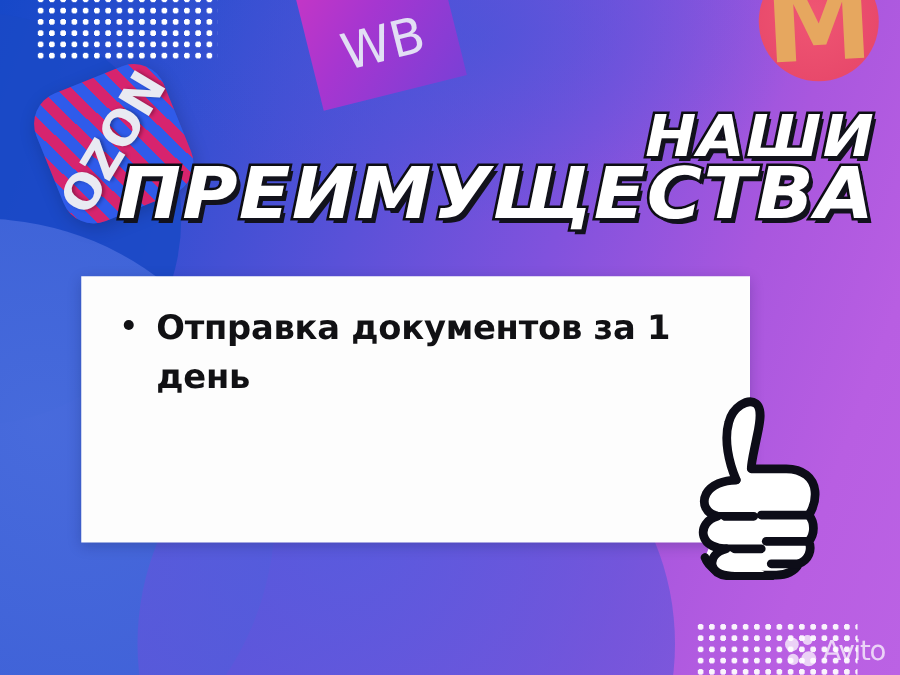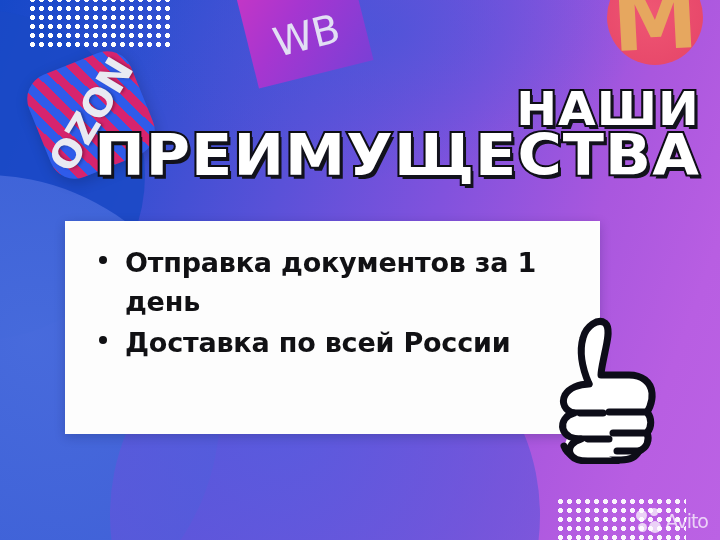--- a/index.html
+++ b/index.html
@@ -159,20 +159,21 @@
 
   
   .headline {
     position: absolute;
     left: 0;
     top: 88px;
     width: 700px;
     text-align: right;
     z-index: 5;
     font-family: "DejaVu Sans", sans-serif;
+    font-style: italic;
   }
   .headline-line {
     display: block;
     color: #ffffff;
     font-weight: 700;
     line-height: .94;
     letter-spacing: 1px;
     transform: scaleX(1.06);
     transform-origin: right center;
     -webkit-text-stroke: 4px #0d0d14;
@@ -254,21 +255,21 @@
     border-radius: 50%;
     background: #ffffff;
     display: block;
   }
   .watermark .wm-mark i.d1 { width: 11px; height: 11px; left: 0;  top: 2px; }
   .watermark .wm-mark i.d2 { width: 8px;  height: 8px;  left: 14px; top: 0; }
   .watermark .wm-mark i.d3 { width: 9px;  height: 9px;  left: 2px;  top: 15px; }
   .watermark .wm-mark i.d4 { width: 12px; height: 12px; left: 13px; top: 13px; }
   .watermark .wm-text {
     color: #ffffff;
-    font-size: 19px;
+    font-size: 22px;
     font-weight: 400;
     letter-spacing: -1px;
     font-family: "DejaVu Sans", sans-serif;
   }
 </style>
 </head>
 <body>
 
 <div id="poster">
 
@@ -293,21 +294,20 @@
   </div>
 
   <div class="headline">
     <span class="headline-line l1">НАШИ</span>
     <span class="headline-line l2">ПРЕИМУЩЕСТВА</span>
   </div>
 
   <div class="card">
     <ul class="benefit-list">
       <li>Отправка документов за 1 день</li>
-      <li>Доставка по всей России</li>
     </ul>
   </div>
 
   <div class="thumb">
     <svg viewBox="0 0 124 152" xmlns="http://www.w3.org/2000/svg" fill="none" stroke="#0d0d18" stroke-width="7" stroke-linecap="round" stroke-linejoin="round">
       <path d="M46 72 C40 58 36 40 40 26 C43 14 55 6 62 11 C68 16 64 30 62 40 C60 50 58 58 58 63 L86 63 C99 63 108 70 109 81 C110 92 104 100 104 100 C109 106 109 115 104 121 C107 128 104 136 96 139 C93 145 86 148 78 148 L44 148 C33 148 24 142 21 134" fill="#ffffff"></path>
       <path d="M46 72 C36 72 26 76 22 83 C18 91 22 99 31 101 L60 101" fill="#ffffff"></path>
       <path d="M31 101 C23 103 18 110 20 117 C22 124 30 127 38 127 L66 127" fill="#ffffff"></path>
       <path d="M38 127 C30 129 25 135 27 141 C29 147 37 149 45 149 L74 149" fill="#ffffff"></path>
       <path d="M104 100 L66 100"></path>

